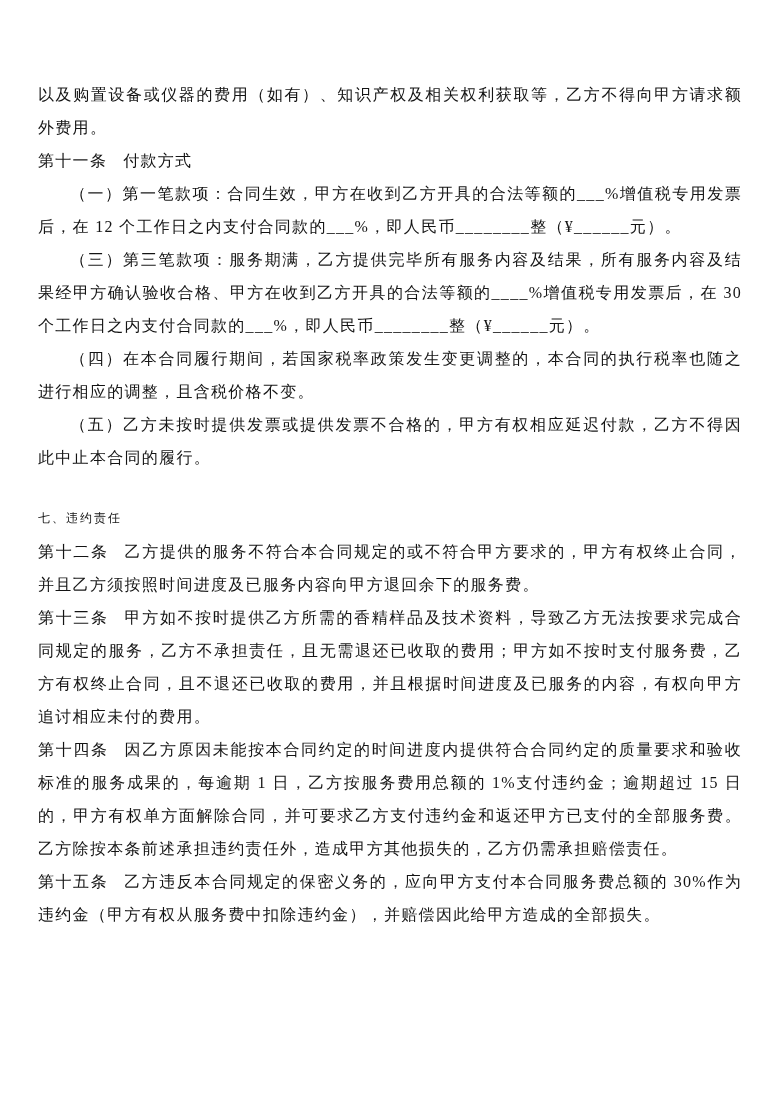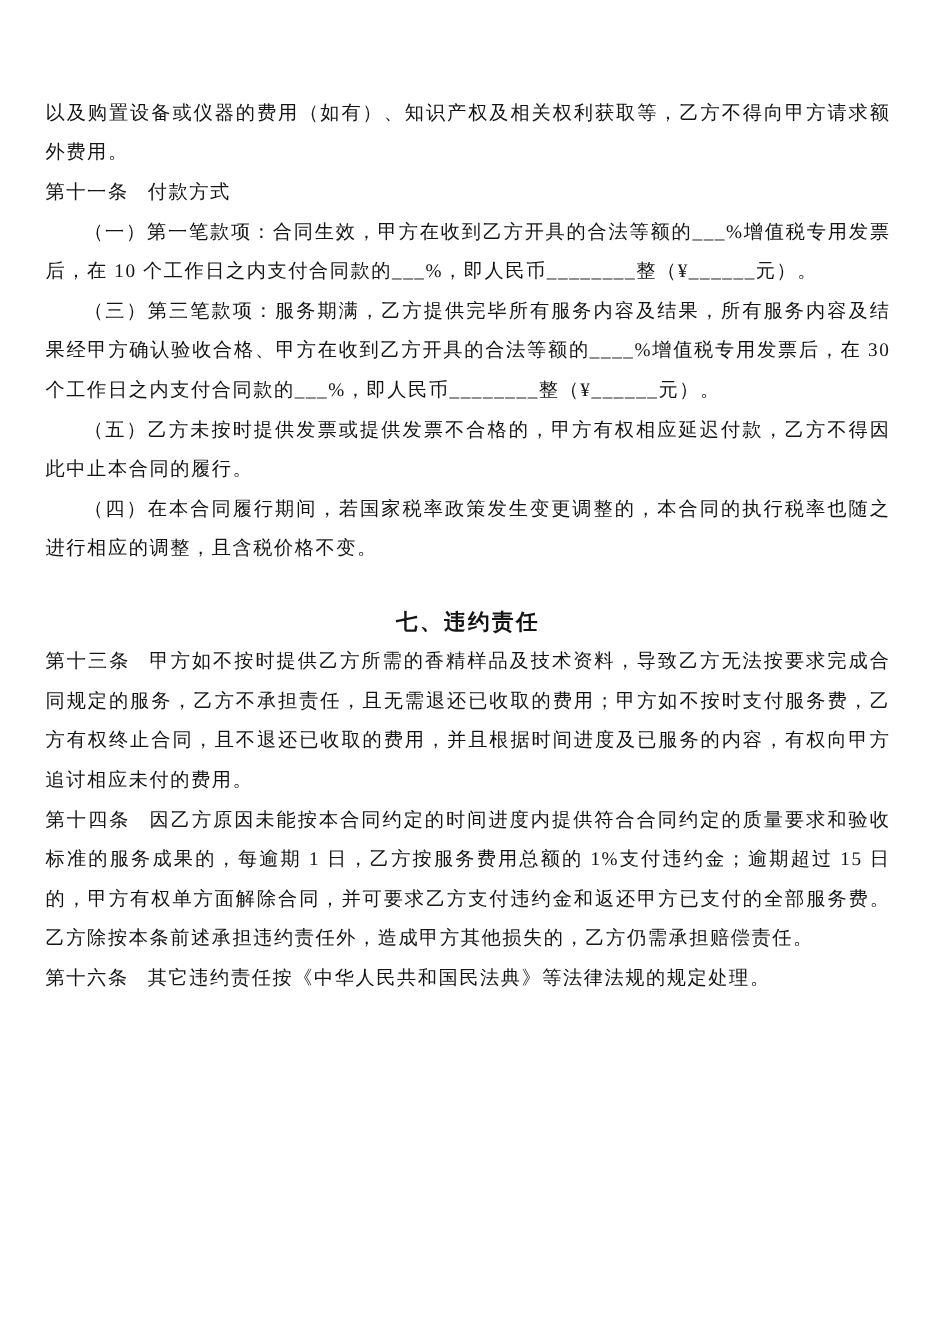--- a/index.html
+++ b/index.html
@@ -29,24 +29,24 @@
   }
   .clause {
     text-indent: 2em;
   }
   .art-num {
     font-weight: normal;
     margin-right: 1.0em;
   }
   .section-heading {
     margin: 28px 0 0 0;
-    font-size: 18px;
-    font-weight: bold;
+    font-size: 12px;
+    font-weight: normal;
     line-height: 33px;
-    text-align: center;
+    text-align: left;
     letter-spacing: 2px;
   }
   .footer {
     position: absolute;
     top: 1031px;
     left: 0;
     right: 0;
     text-align: center;
     font-size: 13px;
     letter-spacing: 3px;
@@ -56,31 +56,33 @@
 </head>
 <body>
 
 <div class="page">
   <div class="content">
 
     <p class="para">以及购置设备或仪器的费用（如有）、知识产权及相关权利获取等，乙方不得向甲方请求额外费用。</p>
 
     <p class="para"><span class="art-num">第十一条</span><span>付款方式</span></p>
 
-    <p class="para clause">（一）第一笔款项：合同生效，甲方在收到乙方开具的合法等额的___%增值税专用发票后，在 10 个工作日之内支付合同款的___%，即人民币________整（¥______元）。</p>
+    <p class="para clause">（一）第一笔款项：合同生效，甲方在收到乙方开具的合法等额的___%增值税专用发票后，在 12 个工作日之内支付合同款的___%，即人民币________整（¥______元）。</p>
     <p class="para clause">（三）第三笔款项：服务期满，乙方提供完毕所有服务内容及结果，所有服务内容及结果经甲方确认验收合格、甲方在收到乙方开具的合法等额的____%增值税专用发票后，在 30 个工作日之内支付合同款的___%，即人民币________整（¥______元）。</p>
+    <p class="para clause">（四）在本合同履行期间，若国家税率政策发生变更调整的，本合同的执行税率也随之进行相应的调整，且含税价格不变。</p>
     <p class="para clause">（五）乙方未按时提供发票或提供发票不合格的，甲方有权相应延迟付款，乙方不得因此中止本合同的履行。</p>
-    <p class="para clause">（四）在本合同履行期间，若国家税率政策发生变更调整的，本合同的执行税率也随之进行相应的调整，且含税价格不变。</p>
 
     <h2 class="section-heading">七、违约责任</h2>
 
+    <p class="para"><span class="art-num">第十二条</span><span>乙方提供的服务不符合本合同规定的或不符合甲方要求的，甲方有权终止合同，并且乙方须按照时间进度及已服务内容向甲方退回余下的服务费。</span></p>
 
     <p class="para"><span class="art-num">第十三条</span><span>甲方如不按时提供乙方所需的香精样品及技术资料，导致乙方无法按要求完成合同规定的服务，乙方不承担责任，且无需退还已收取的费用；甲方如不按时支付服务费，乙方有权终止合同，且不退还已收取的费用，并且根据时间进度及已服务的内容，有权向甲方追讨相应未付的费用。</span></p>
 
     <p class="para"><span class="art-num">第十四条</span><span>因乙方原因未能按本合同约定的时间进度内提供符合合同约定的质量要求和验收标准的服务成果的，每逾期 1 日，乙方按服务费用总额的 1%支付违约金；逾期超过 15 日的，甲方有权单方面解除合同，并可要求乙方支付违约金和返还甲方已支付的全部服务费。乙方除按本条前述承担违约责任外，造成甲方其他损失的，乙方仍需承担赔偿责任。</span></p>
 
+    <p class="para"><span class="art-num">第十五条</span><span>乙方违反本合同规定的保密义务的，应向甲方支付本合同服务费总额的 30%作为违约金（甲方有权从服务费中扣除违约金），并赔偿因此给甲方造成的全部损失。</span></p>
 
     <p class="para"><span class="art-num">第十六条</span><span>其它违约责任按《中华人民共和国民法典》等法律法规的规定处理。</span></p>
 
   </div>
 
   <div class="footer">第 16 页 共 22 页</div>
 </div>
 
 </body></html>

